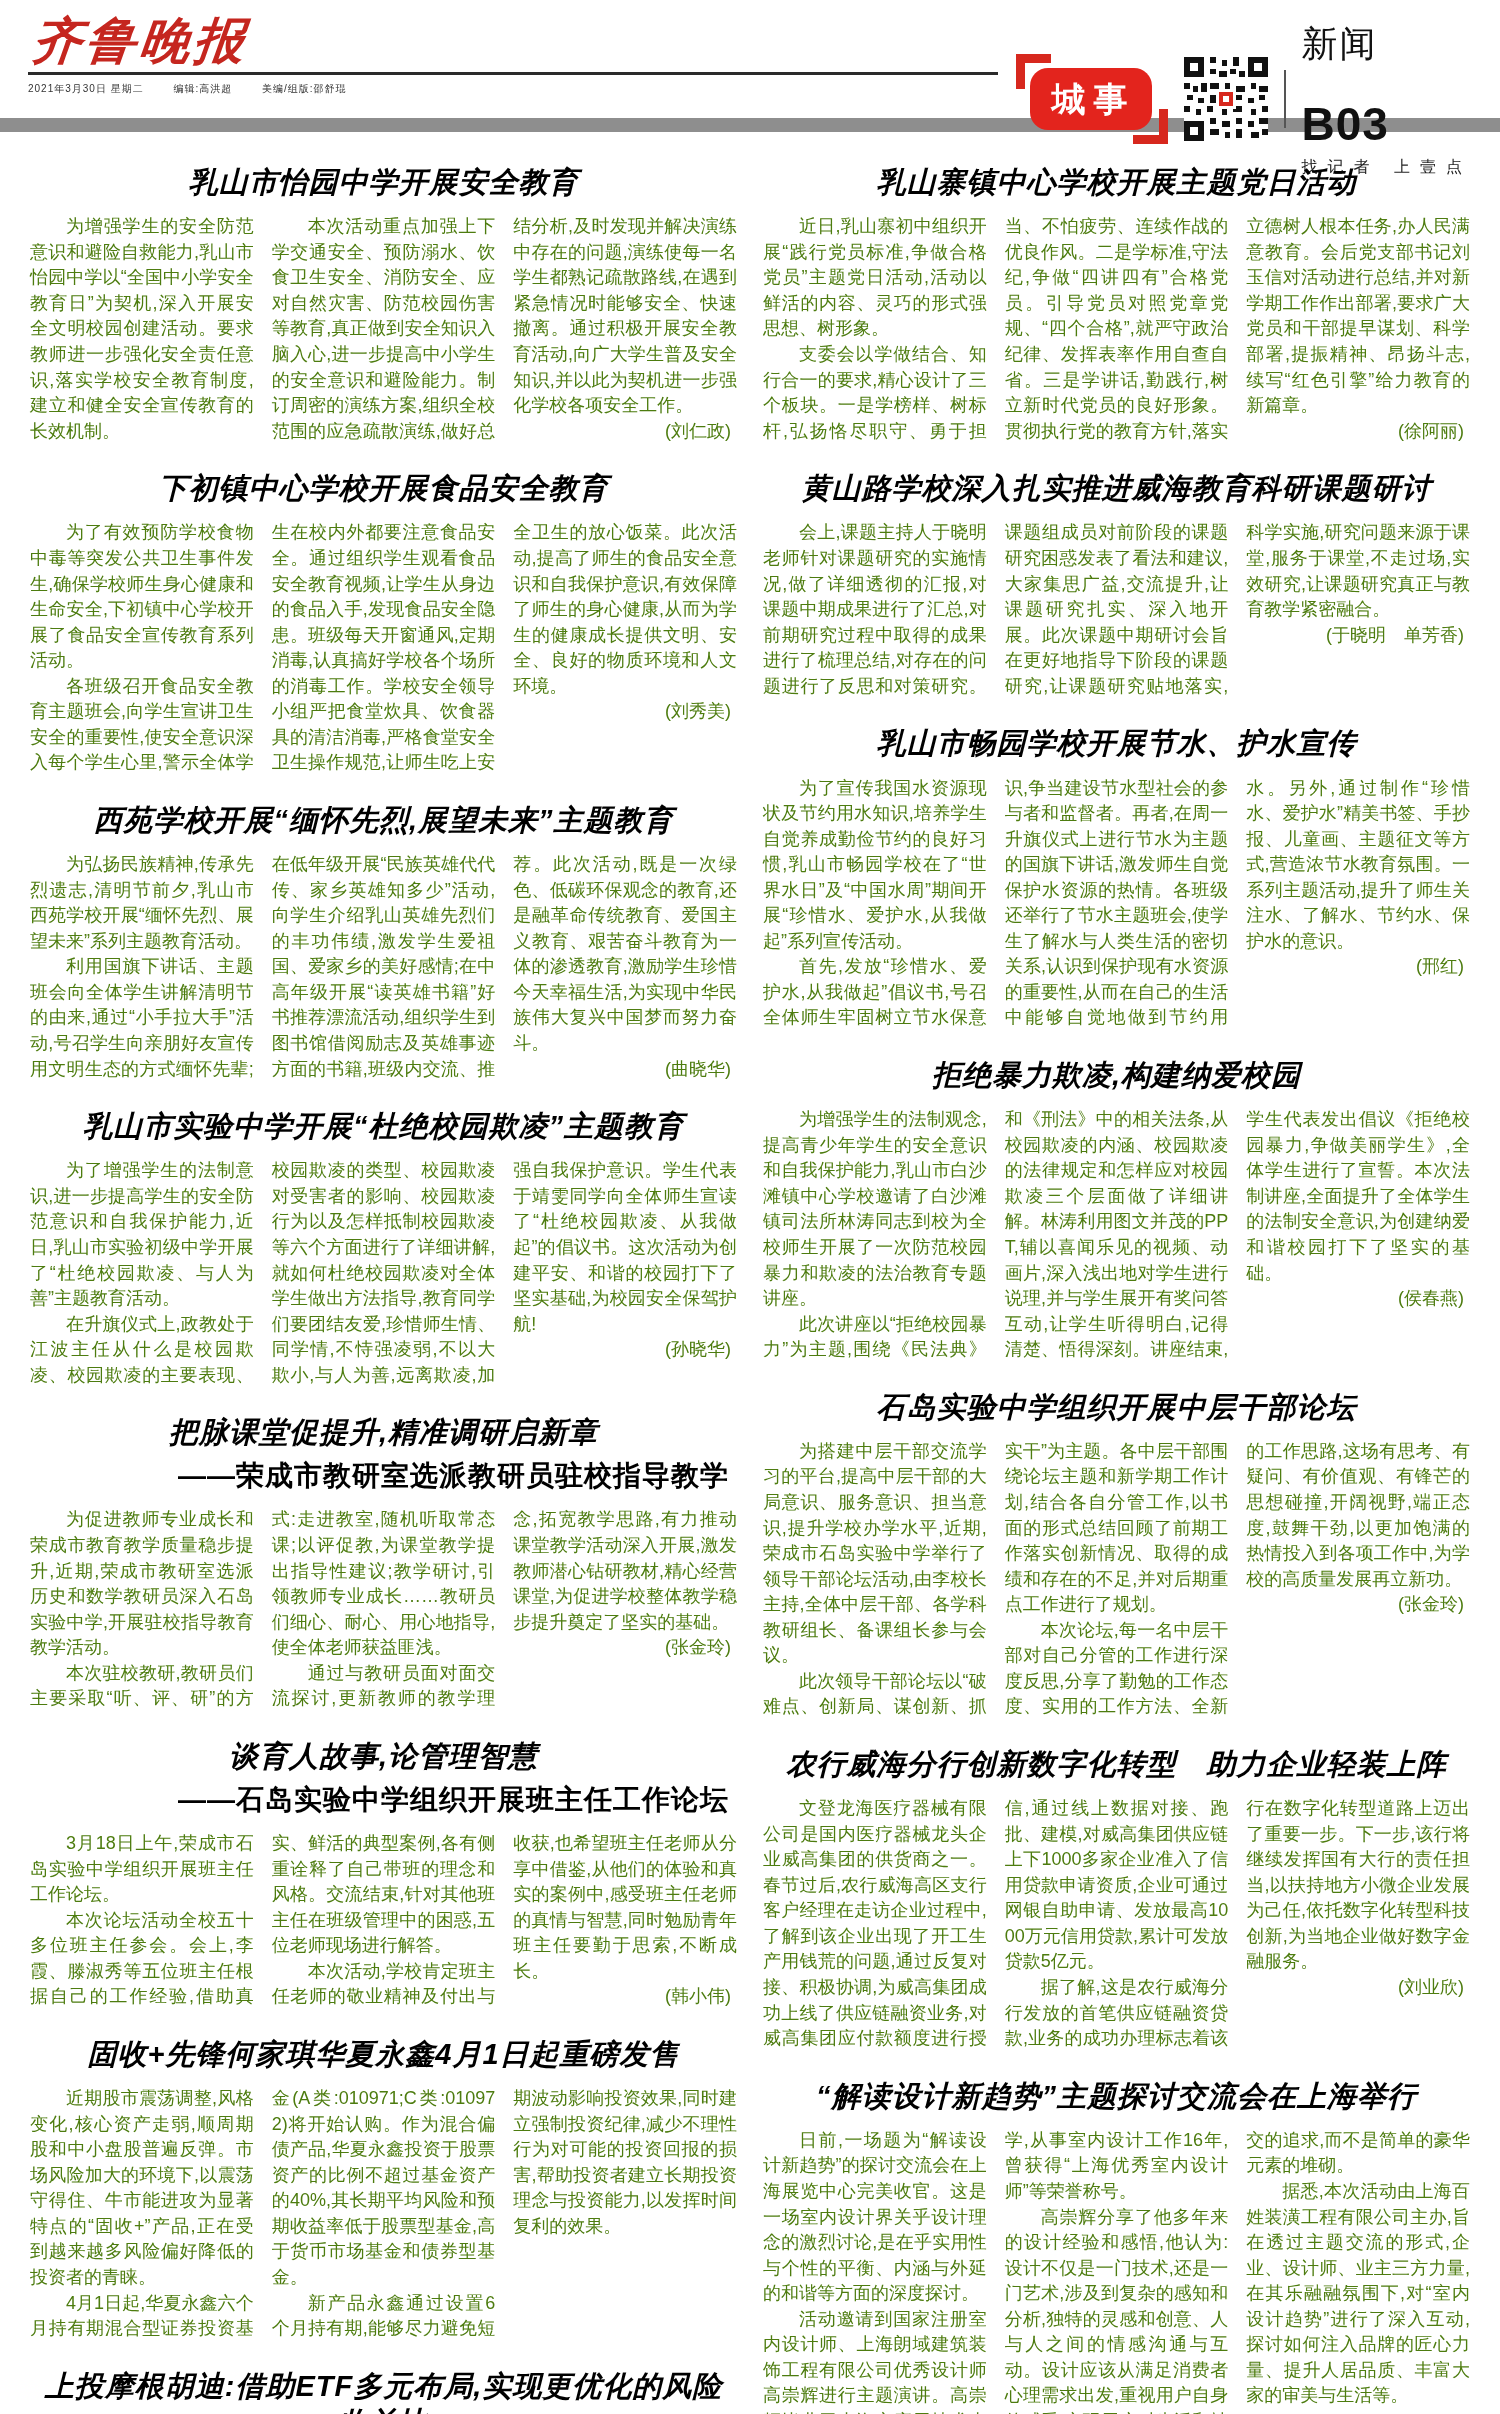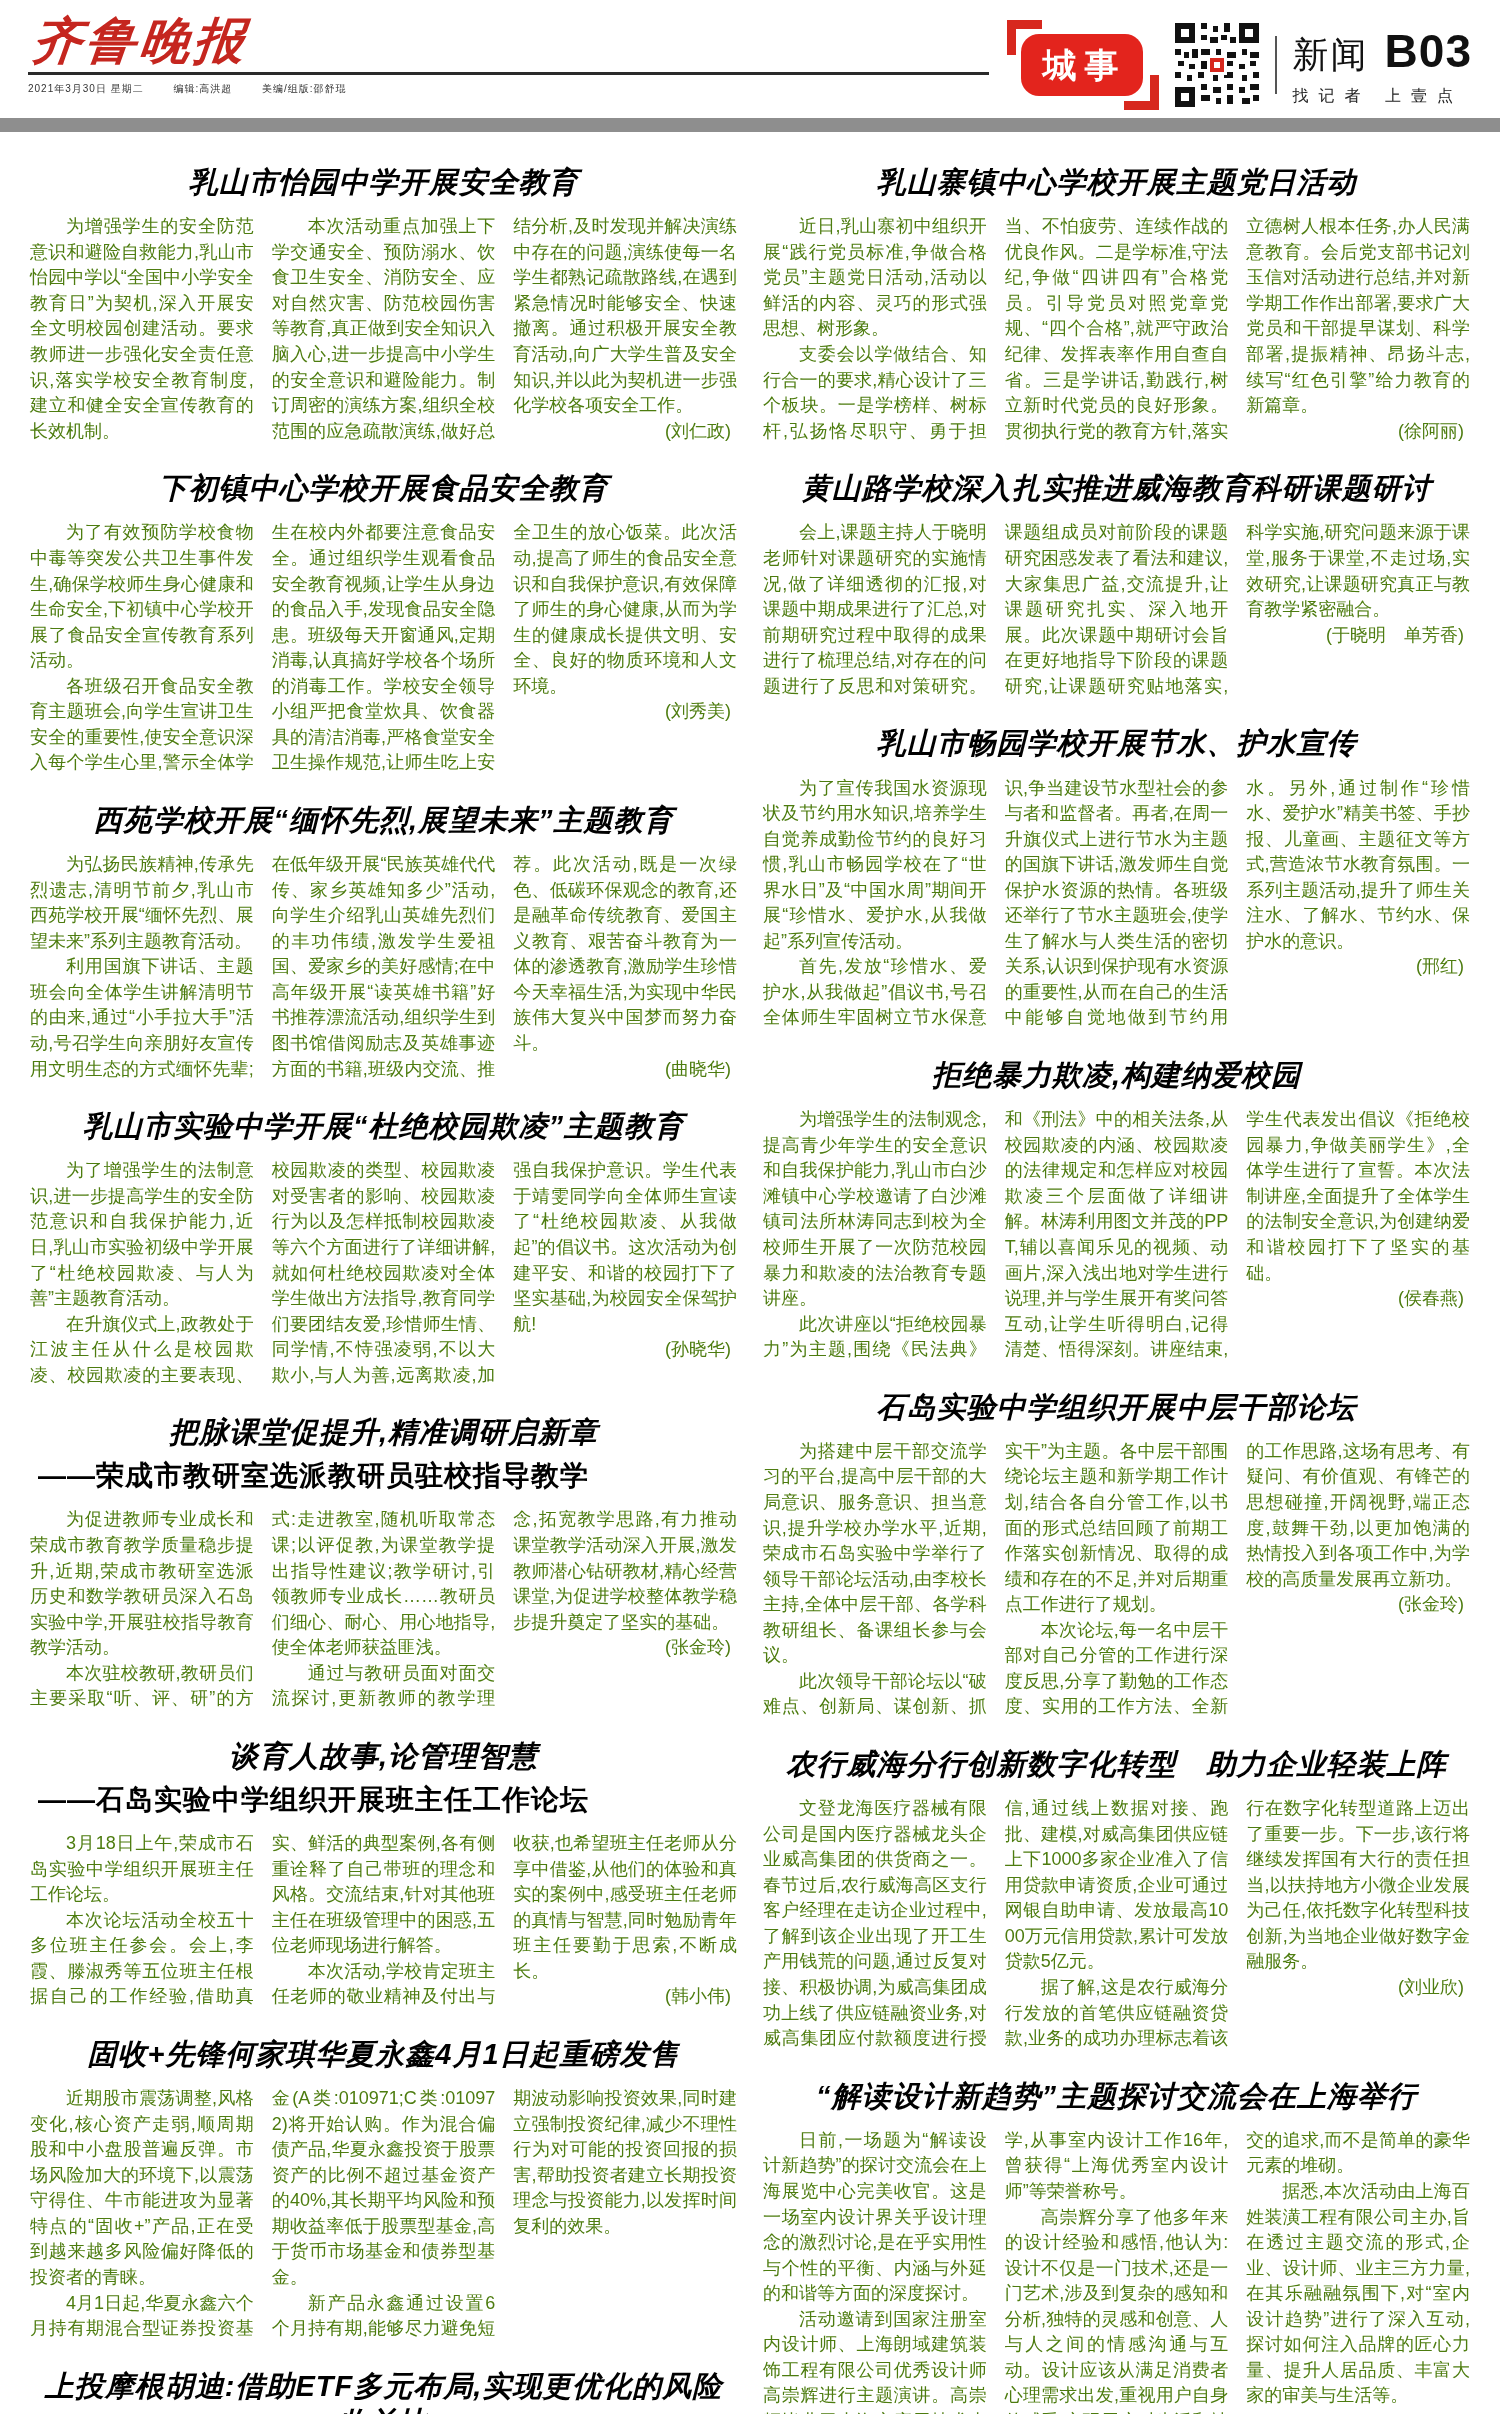--- a/index.html
+++ b/index.html
@@ -20,34 +20,34 @@
   .head-right{flex:0 0 auto;display:flex;align-items:center;gap:16px;padding-top:8px;}
   .badge-wrap{position:relative;padding:14px 16px 14px 14px;}
   .corner{position:absolute;width:26px;height:26px;}
   .corner-tl{left:0;top:0;border-left:9px solid #d7281e;border-top:9px solid #d7281e;}
   .corner-br{right:0;bottom:0;border-right:9px solid #d7281e;border-bottom:9px solid #d7281e;}
   .section-badge{background:#e3241d;color:#fff;font-size:34px;font-weight:700;
                  letter-spacing:8px;padding:14px 16px 14px 22px;border-radius:18px;line-height:1;}
   .qr{width:84px;height:84px;display:block;}
   .vdiv{width:2px;height:58px;background:#555;}
   .page-info{display:flex;flex-direction:column;align-items:flex-start;gap:6px;}
-  .page-info-top{display:flex;align-items:baseline;gap:16px;}
+  .page-info-top{display:flex;align-items:baseline;gap:28px;flex-direction:column;}
   .section-label{font-size:36px;color:#111;letter-spacing:2px;}
   .page-number{font-size:46px;font-weight:800;color:#111;letter-spacing:1px;}
   .tagline{font-size:16px;color:#222;letter-spacing:10px;}
 
   .divider-bar{height:14px;background:#8e8e8e;width:100%;}
 
   
   .paper-body{display:grid;grid-template-columns:1fr 1fr;column-gap:26px;
               padding:6px 30px 10px 30px;}
   article{margin-bottom:6px;}
   .art-title{font-size:29px;font-weight:800;text-align:center;color:#000;
              margin:26px 8px 14px 8px;line-height:1.25;letter-spacing:1px;font-style:italic;}
-  .art-subtitle{font-size:28px;font-weight:800;text-align:left;color:#000;
+  .art-subtitle{font-size:28px;font-weight:800;text-align:right;color:#000;
                 margin:-6px 8px 14px 8px;line-height:1.25;letter-spacing:1px;}
   .art-body{column-count:3;column-gap:18px;text-align:justify;
             font-size:18px;line-height:1.42;color:#4d7c0f;}
   .para{margin:0;text-indent:2em;word-break:break-all;}
   .sig{margin:0;text-align:right;padding-right:6px;}
 </style>
 </head>
 <body>
 
 <div class="header">

